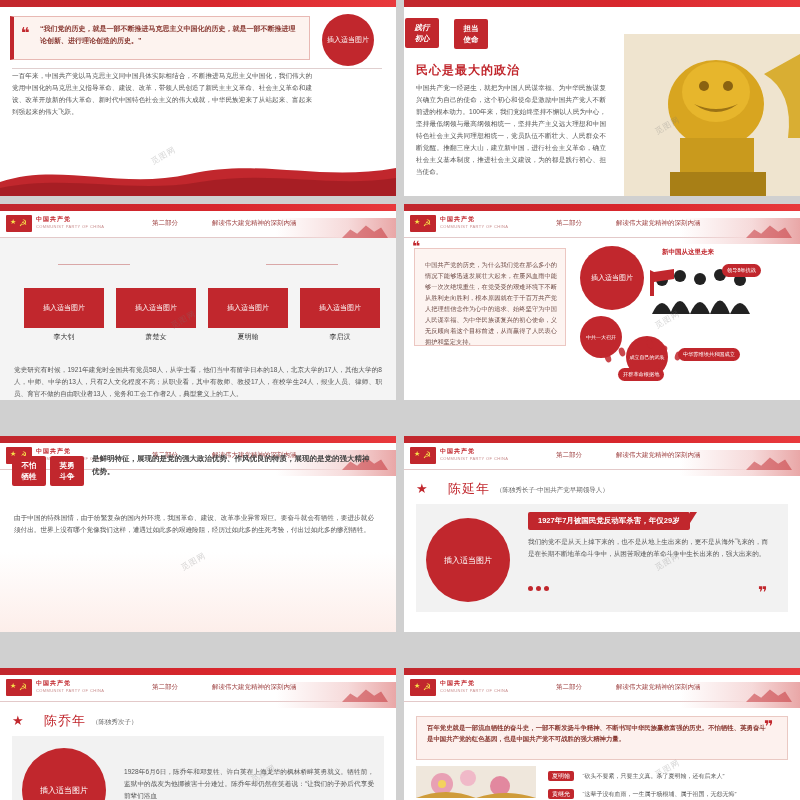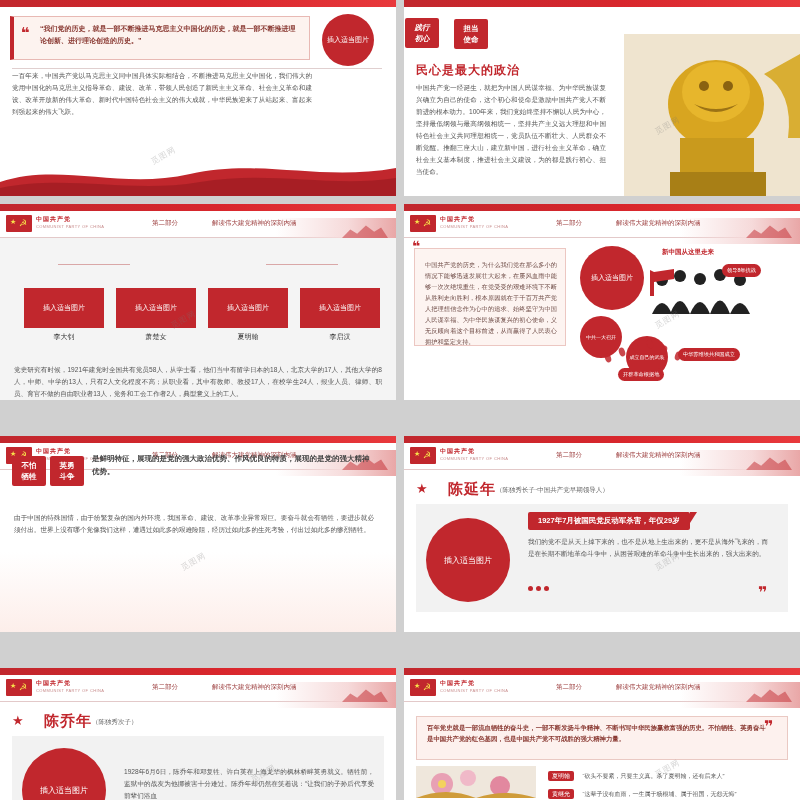--- a/index.html
+++ b/index.html
@@ -75,21 +75,21 @@
   .people{position:absolute;left:244px;top:62px;width:118px;height:48px;}
 
   
   .s5 .t1{left:12px;top:20px;}
   .s5 .t2{left:50px;top:20px;align-items:center;}
   .s5 .lead{position:absolute;left:92px;top:16px;width:280px;font-size:7.5px;line-height:13px;color:#444;font-weight:bold;}
   .s5 .bodytxt{left:14px;top:76px;width:360px;}
   .gradbottom{position:absolute;left:0;bottom:0;width:100%;height:80px;background:linear-gradient(180deg,rgba(255,255,255,0) 0%,#fdeeea 100%);}
 
   
-  .pname{position:absolute;font-size:15px;color:#c1272d;font-weight:bold;letter-spacing:1px;padding-left:16px;}
+  .pname{position:absolute;font-size:13px;color:#c1272d;font-weight:normal;letter-spacing:1px;padding-left:16px;}
   .pnote{position:absolute;font-size:6.5px;color:#666;}
   .pstar{position:absolute;width:14px;height:14px;color:#c1272d;font-size:13px;line-height:14px;}
   .banner{position:absolute;background:#c1272d;color:#fff;font-size:7.5px;font-weight:bold;padding:4px 10px;border-radius:2px;}
   .banner:after{content:"";position:absolute;right:-7px;top:0;border-left:7px solid #c1272d;border-top:0 solid transparent;border-bottom:11px solid transparent;}
   .panel{position:absolute;background:#f2f2f2;}
   .bigcircle{position:absolute;border-radius:50%;background:#c1272d;color:#fff;display:flex;align-items:center;justify-content:center;font-size:8px;}
   .qbig{position:absolute;color:#c1272d;font-size:16px;font-weight:bold;line-height:14px;}
   .dots{position:absolute;display:flex;gap:3px;}
   .dots i{width:5px;height:5px;background:#c1272d;border-radius:50%;display:block;}
 

